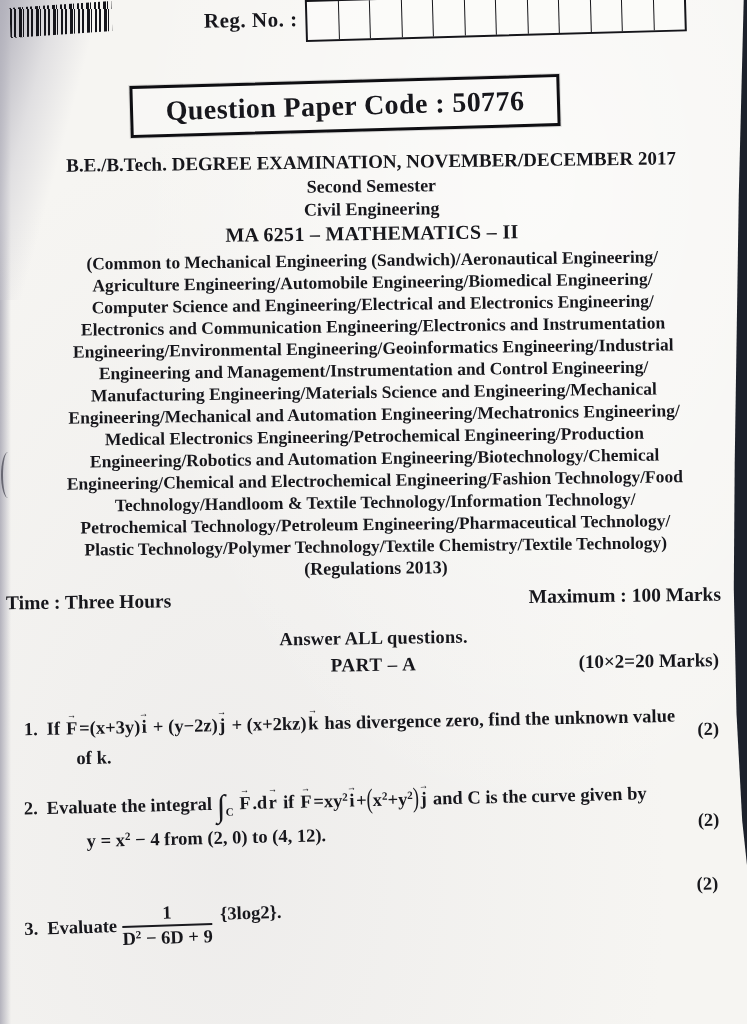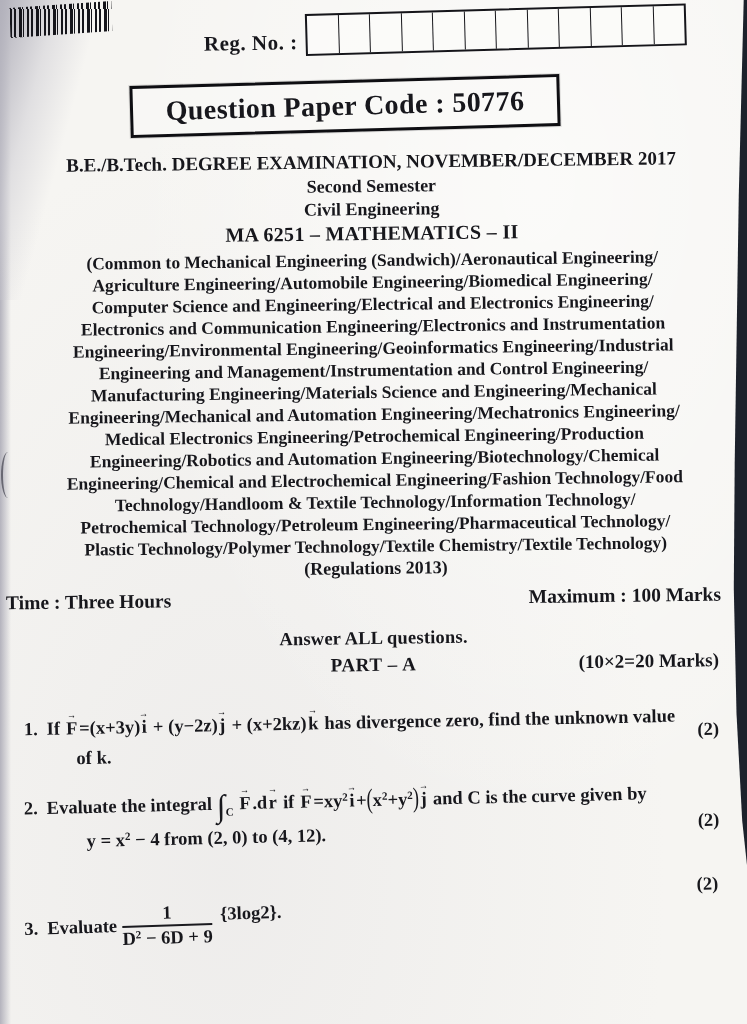--- a/index.html
+++ b/index.html
@@ -22,21 +22,21 @@
   .stray-mark{position:absolute;left:1px;top:452px;width:12px;height:46px;opacity:.75;
     border-left:2.5px solid #4b4b57;border-top-left-radius:50% 50%;border-bottom-left-radius:50% 50%;}
   .barcode{position:absolute;left:10px;top:8px;width:102px;height:30px;
     transform:rotate(-4deg) skewX(-2deg);transform-origin:left center;
     background:repeating-linear-gradient(90deg,
       #15151b 0 2px,rgba(0,0,0,0) 2px 4px,
       #15151b 4px 6px,rgba(0,0,0,0) 6px 9px,
       #15151b 9px 12px,rgba(0,0,0,0) 12px 13px,
       #15151b 13px 14px,rgba(0,0,0,0) 14px 17px);}
   
-  .reg-row{position:absolute;left:204px;top:14px;display:flex;align-items:flex-end;}
+  .reg-row{position:absolute;left:204px;top:0;display:flex;align-items:flex-start;}
   .reg-label{font-size:21px;font-weight:700;letter-spacing:.5px;margin-top:8px;transform:rotate(-1deg);white-space:nowrap;}
   .reg-grid{display:flex;margin-left:8px;border:2px solid #15151a;background:rgba(252,252,251,.65);
     transform:rotate(-1.6deg);transform-origin:left bottom;}
   .reg-cell{width:30.5px;height:38px;border-right:1.8px solid #15151a;}
   .reg-cell:last-child{border-right:none;}
   
   .code-box{position:absolute;left:130px;top:80px;width:424px;height:46px;
     border:3.5px solid #0e0e12;box-shadow:0 0 0 1px rgba(20,20,20,.12);
     background:rgba(250,249,247,.5);transform:rotate(-1.6deg);
     display:flex;align-items:center;justify-content:center;}

